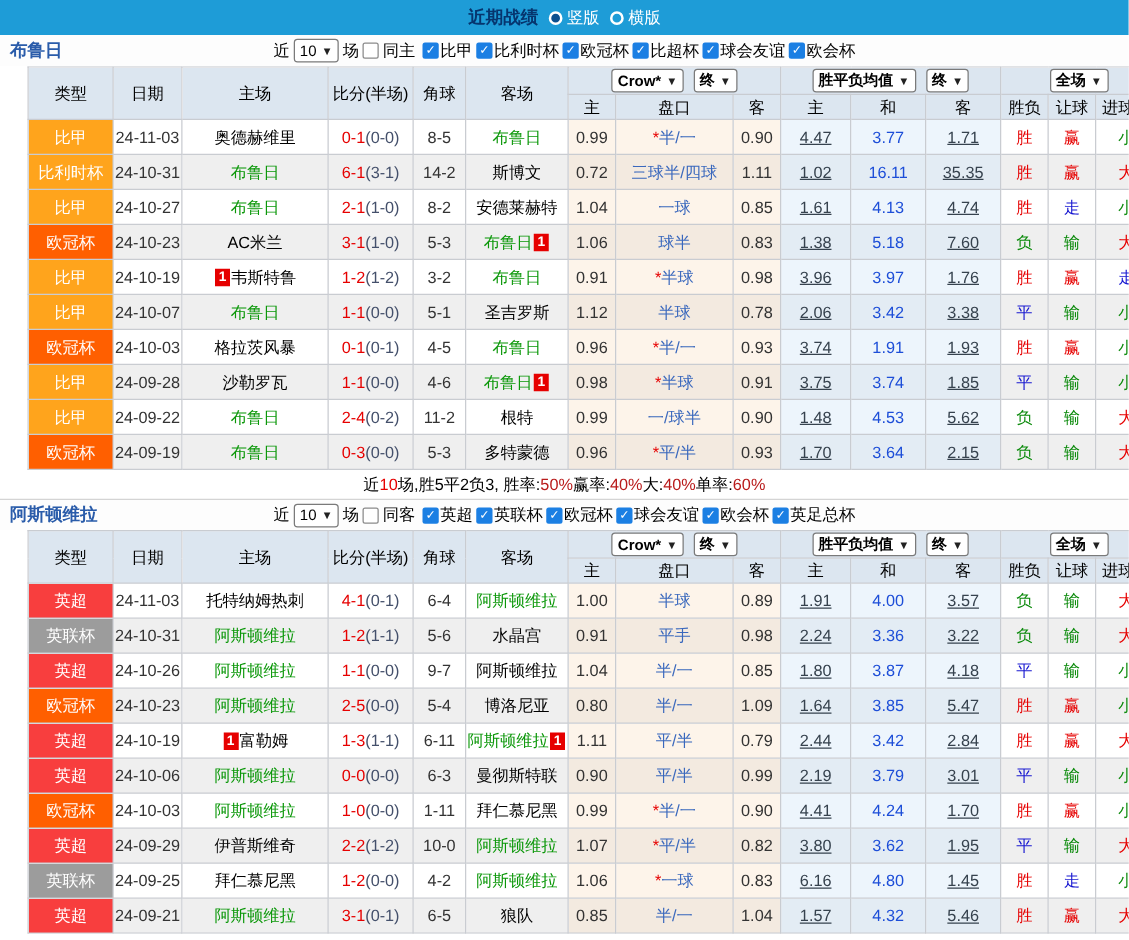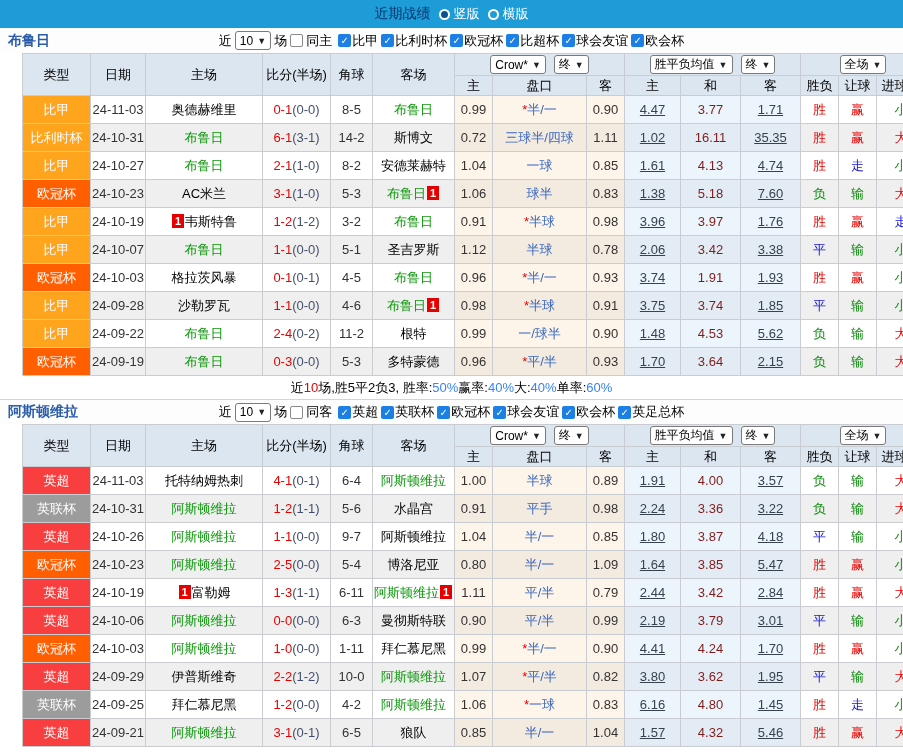--- a/index.html
+++ b/index.html
@@ -8,21 +8,21 @@
     width: 903px;
     font-family: "Liberation Sans", sans-serif;
     font-size: 13px;
     color: #000;
   }
   
   .titlebar {
     height: 28px; background: #1e9cd7;
     display: flex; align-items: center; justify-content: center; gap: 8px;
   }
-  .titlebar .title { color: #06356e; font-weight: normal; font-size: 14px; }
+  .titlebar .title { color: #06356e; font-weight: bold; font-size: 14px; }
   .radio-opt { display: inline-flex; align-items: center; gap: 4px; color: #fff; cursor: pointer; }
   .radio { width: 11px; height: 11px; border: 2px solid #fff; border-radius: 50%; display: inline-block; background: transparent; }
   .radio.on { background: #0a4f8f; }
   
   .band {
     height: 25px; background: #fdfdfd; display: flex; align-items: center; position: relative;
     border-top: 1px solid #d4d4d4;
   }
   .band .team-name { position: absolute; left: 8px; font-weight: bold; font-size: 14px; color: #2a5caa; cursor: pointer; }
   .band .controls { margin: 0 auto; display: inline-flex; align-items: center; gap: 3px; }
@@ -40,49 +40,49 @@
   .cb.off { background: #fff; border: 1px solid #8a8a8a; }
   .lf { display: inline-flex; align-items: center; gap: 1px; margin-left: 3px; cursor: pointer; }
   
   table { border-collapse: collapse; table-layout: fixed; width: 903px; margin-left: 22px; }
   th, td {
     border: 1px solid #c9ccd1; text-align: center;
     overflow: hidden; white-space: nowrap; font-weight: normal;
   }
   thead th { background: #dce6f0; height: 22px; font-size: 13px; }
   thead tr.h2 th { height: 20px; }
-  .selwrap { display: flex; align-items: center; justify-content: center; gap: 8px; }
+  .selwrap { display: flex; align-items: center; justify-content: center; gap: 8px; font-weight: bold; }
   tbody td { height: 28px; font-size: 13px; background: #fff; }
   tbody tr:nth-child(even) td { background: #efefef; }
   tbody td.odds { background: #fdf4ea; }
   tbody tr:nth-child(even) td.odds { background: #f3eae0; }
   tbody td.wdl { background: #edf5fc; }
   tbody tr:nth-child(even) td.wdl { background: #e3ecf4; }
   td.lg { color: #fff; }
   td.dt, td.cor, td.num { color: #333; }
   .tname { color: #000; cursor: pointer; }
   .tname.g { color: #0a9708; }
   .badge {
     display: inline-block; background: #e60000; color: #fff; font-size: 11px; font-weight: bold;
     width: 12px; height: 14px; line-height: 14px; margin: 0 1px; vertical-align: 1px;
   }
   .ft { color: #e60000; }
   .ht { color: #44506b; }
   .star { color: #e60000; }
   .hctext { color: #3a68bd; }
   td.side { color: #36424e; text-decoration: underline; }
-  td.mid  { color: #7f1d1d; }
+  td.mid  { color: #1d4ed8; }
   .c-red   { color: #e60000; }
   .c-blue  { color: #1515d0; }
   .c-green { color: #0b8a0b; }
   
   .summary { height: 23px; display: flex; align-items: center; justify-content: center; font-size: 13px; }
   .sum-black { color: #000; }
   .sum-red   { color: #e60000; }
-  .sum-blue  { color: #3b82f6; }
+  .sum-blue  { color: #b91c1c; }
 </style>
 </head>
 <body>
 
 <div class="titlebar">
   <span class="title">近期战绩</span>
   <span class="radio-opt">
     <span class="radio on"></span>
     <span class="rlbl">竖版</span>
   </span>

